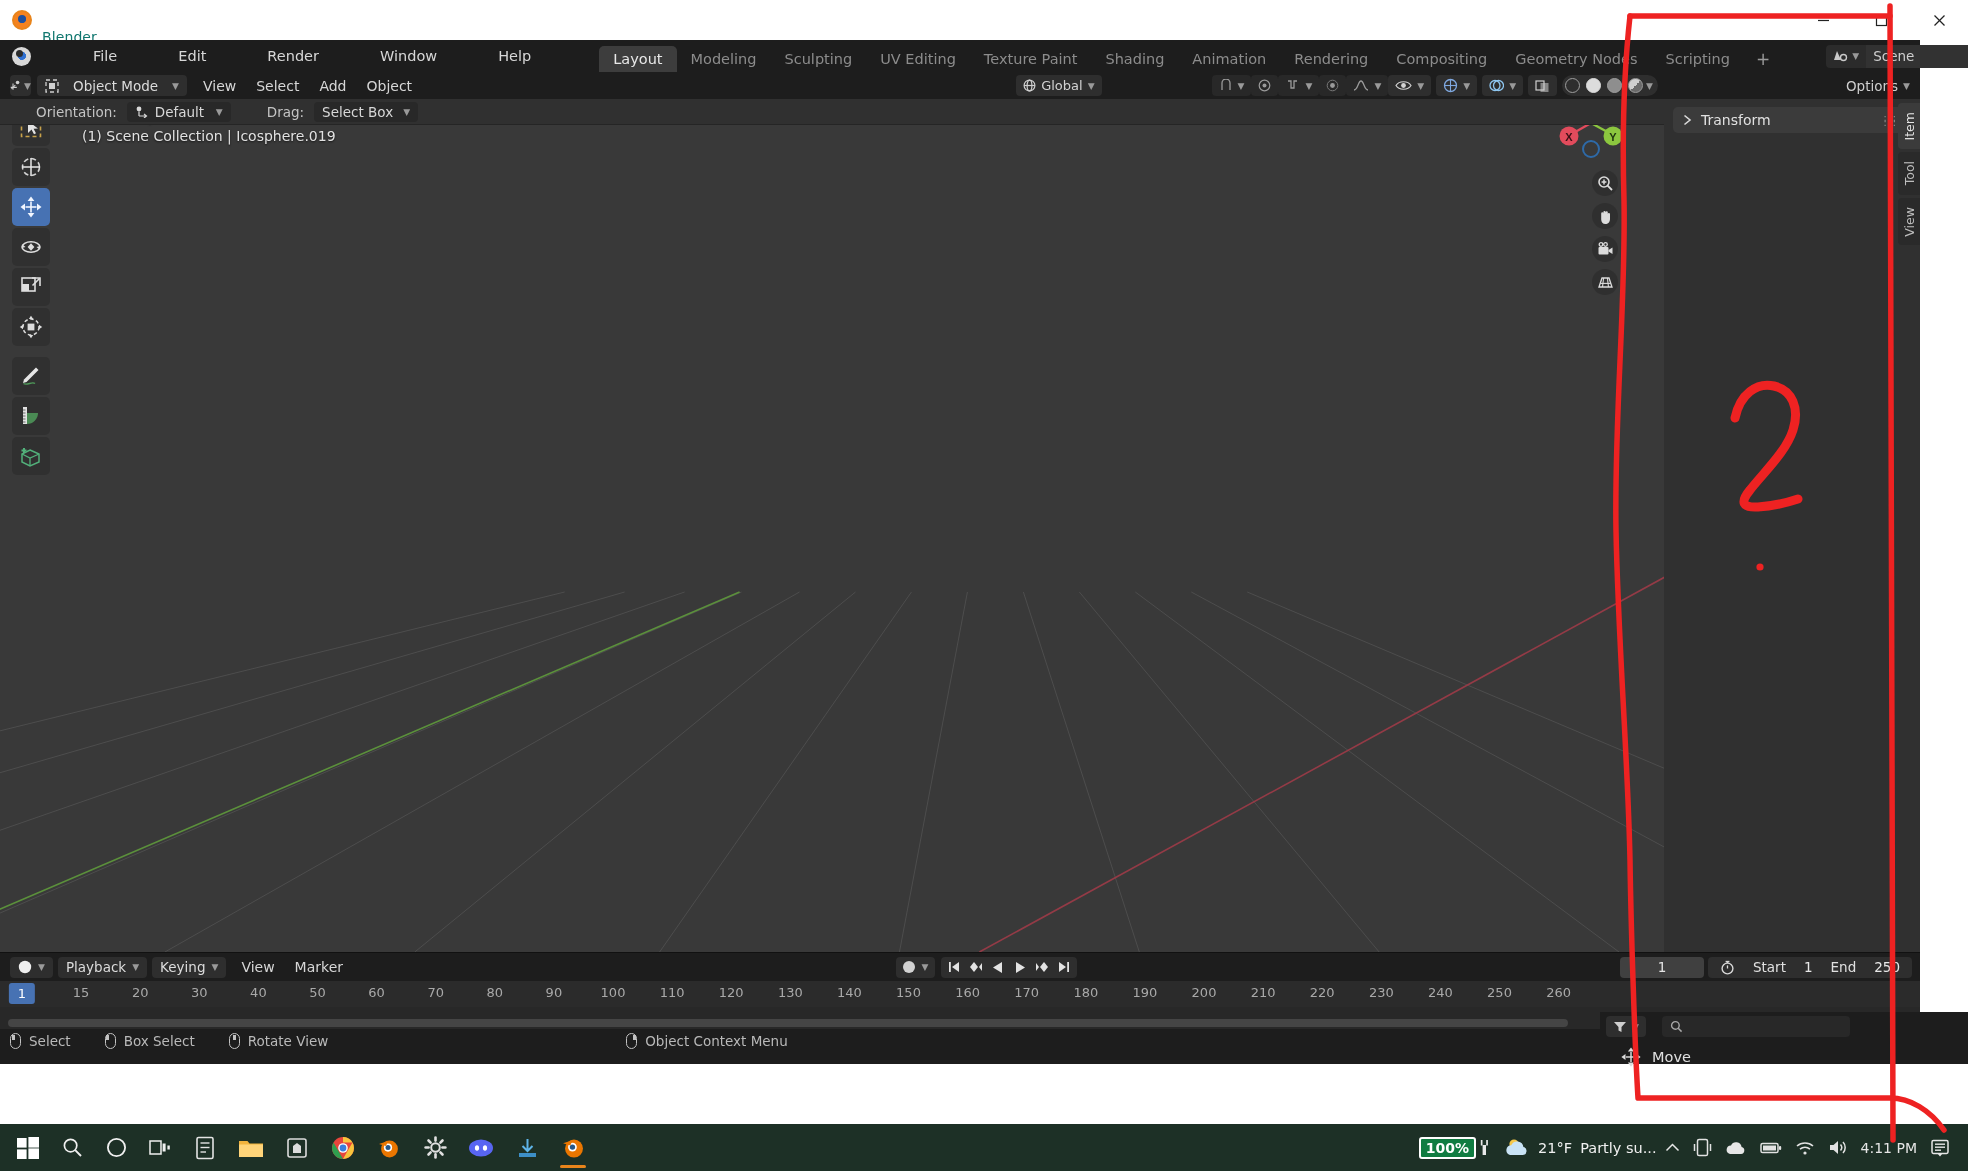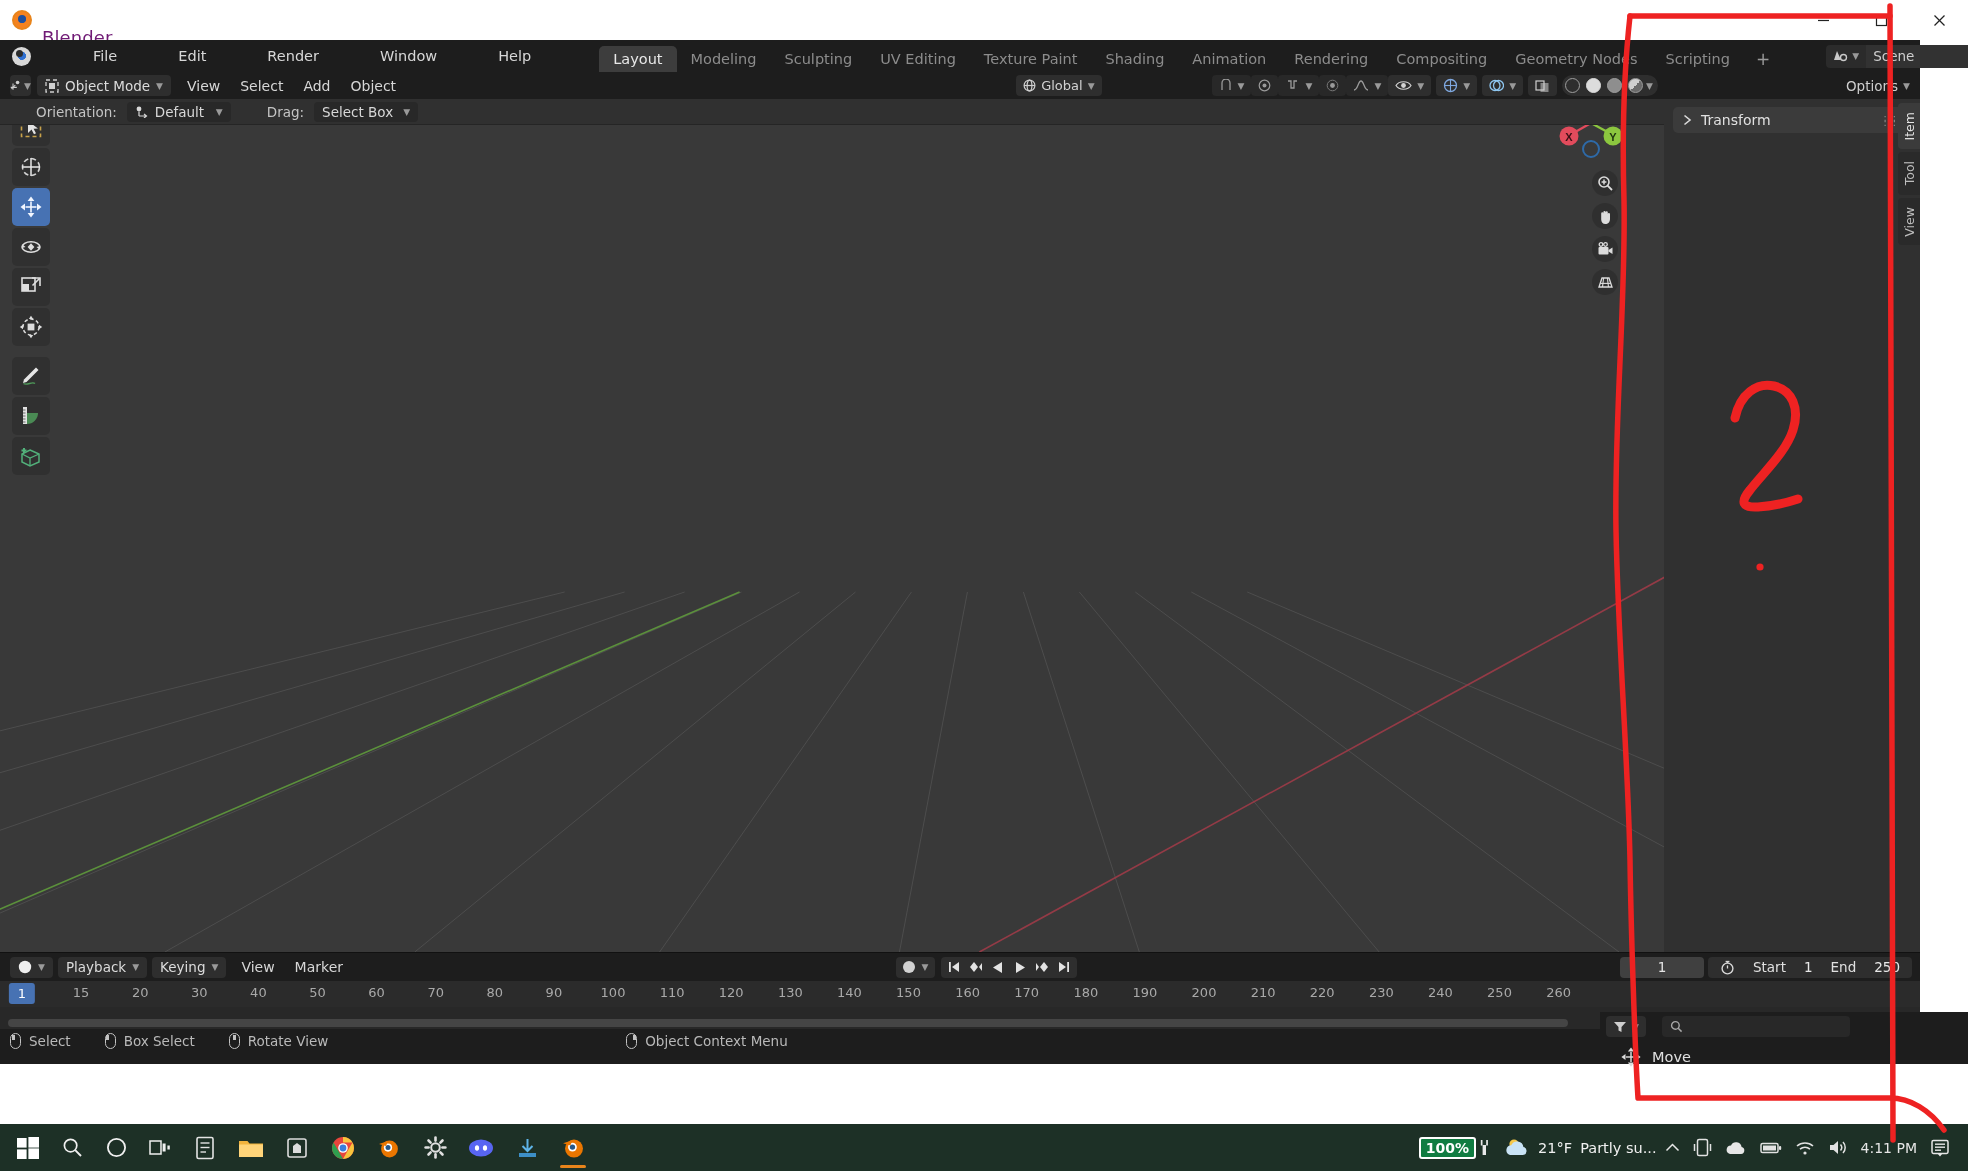--- a/index.html
+++ b/index.html
@@ -20,21 +20,21 @@
   .winbar-logo {
     width: 20px; height: 20px; margin-left: 12px; margin-right: 10px;
     border-radius: 50%;
     background: radial-gradient(circle at 52% 46%, #2f6fd0 0 30%, #f5821f 32% 100%);
     border: 2px solid #e8841b; position: relative; flex: none;
   }
   .winbar-logo::after {
     content: ""; position: absolute; left: 4px; top: 3px; width: 8px; height: 8px;
     border-radius: 50%; background: #1d4f9e;
   }
-  .winbar-title { font-size: 18px; color: #701a75; letter-spacing: .1px; margin-top: 34px; }
+  .winbar-title { font-size: 14px; color: #0f766e; letter-spacing: .1px; margin-top: 34px; }
   .winbtns { margin-left: auto; display: flex; height: 40px; }
   .winbtn {
     width: 58px; height: 40px; display: flex; align-items: center; justify-content: center;
     color: #222; font-size: 15px; line-height: 1;
   }
   .winbtn svg { display: block; }
 
   
   .app {
     position: absolute; left: 0; top: 40px; width: 1920px; height: 1024px;
@@ -91,21 +91,21 @@
 
   
   .vp-wrap { position: relative; height: 880px; display: flex; }
   .viewport { position: relative; flex: 1; background: #393939; overflow: hidden; }
 
   .vp-header {
     position: relative; height: 27px; background: #1d1d1d; display: flex; align-items: center;
     padding-left: 10px; z-index: 6;
   }
   .mode-pill {
-    display: flex; align-items: center; gap: 6px; height: 21px; background: #2e2e2e;
+    display: flex; align-items: center; gap: 14px; height: 21px; background: #2e2e2e;
     border-radius: 4px; padding: 0 8px; color: #dcdcdc; font-size: 13.5px; margin-right: 6px;
   }
   .snap-ico {
     width: 21px; height: 21px; background: #2e2e2e; border-radius: 4px; margin-right: 6px;
     display: flex; align-items: center; justify-content: center; color: #cfcfcf; font-size: 12px;
   }
   .vp-menu { font-size: 14px; color: #d7d7d7; padding: 0 10px; }
   .vp-header-mid { margin-left: auto; display: flex; align-items: center; gap: 5px; padding-right: 6px; }
   .hdr-chip {
     display: flex; align-items: center; gap: 5px; height: 21px; background: #2e2e2e;
@@ -500,20 +500,24 @@
             <line x1="1620" y1="880" x2="1136" y2="520"></line>
             <line x1="1860" y1="880" x2="1192" y2="520"></line>
             <line x1="2100" y1="880" x2="1248" y2="520"></line>
           </g>
 
           <line x1="-100" y1="880" x2="740" y2="520" stroke="#5f9a3c" stroke-width="1.6" opacity=".9"></line>
 
           <line x1="1730" y1="470" x2="980" y2="880" stroke="#9e3b48" stroke-width="1.6" opacity=".9"></line>
         </svg>
 
+        <div class="vp-text">
+          <div>User Perspective</div>
+          <div>(1) Scene Collection | Icosphere.019</div>
+        </div>
 
         <div class="toolbar">
           <div class="tool-btn">
             <svg width="24" height="24" viewBox="0 0 24 24">
                 <rect x="2.5" y="2.5" width="19" height="19" fill="none" stroke="#c8a24a" stroke-width="1.6" stroke-dasharray="4 3"></rect>
                 <path d="M9 6 L9 18 L12.5 14.6 L15 19.2 L17 18.2 L14.6 13.8 L19 13.4 Z" fill="#e3e3e3"></path>
               </svg>
           </div>
           <div class="tool-btn">
             <svg width="24" height="24" viewBox="0 0 24 24">

